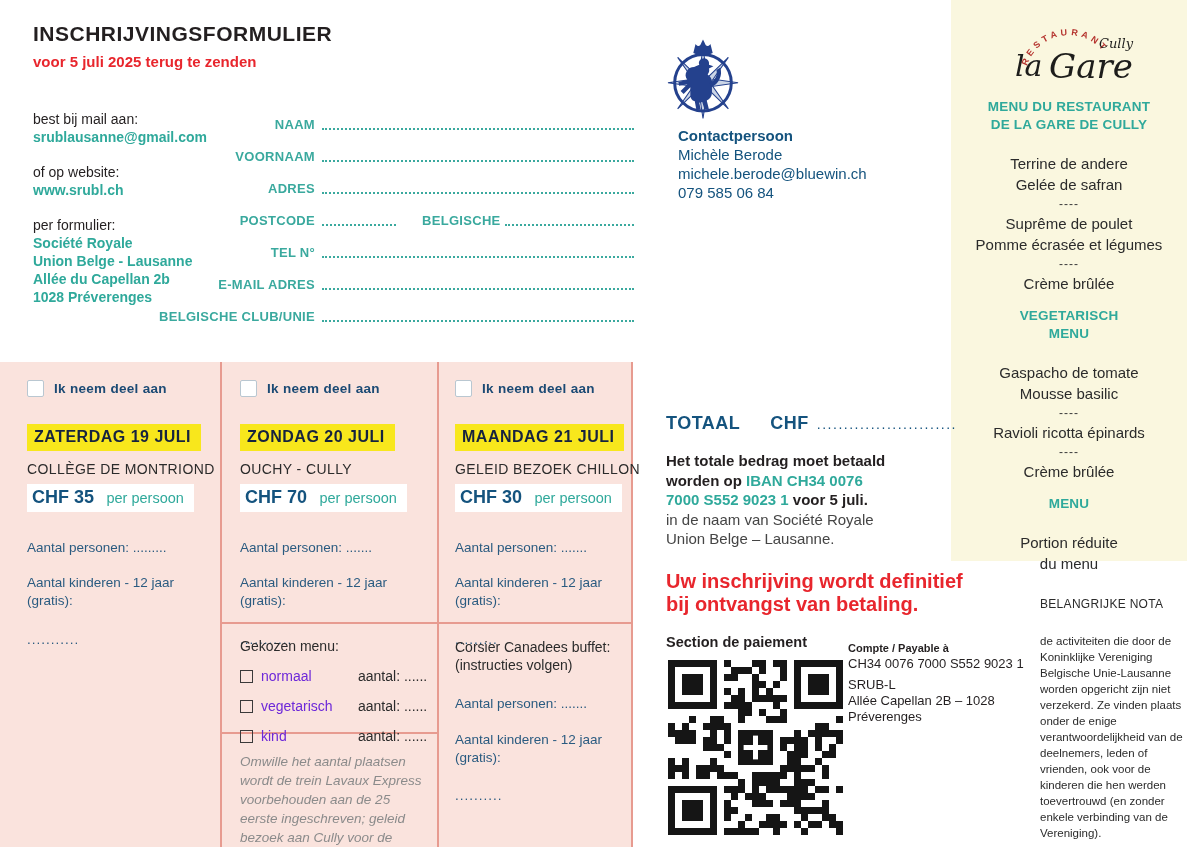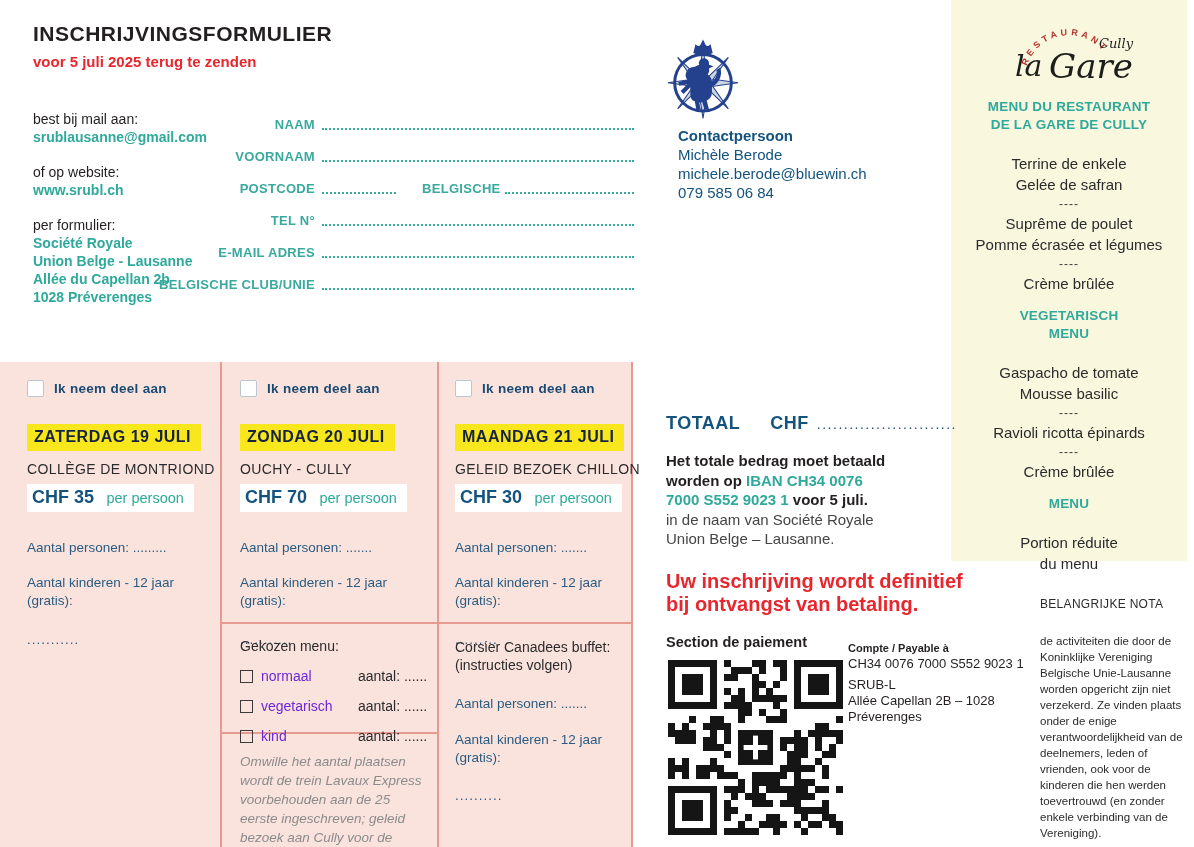--- a/index.html
+++ b/index.html
@@ -112,20 +112,24 @@
   <div class="fields">
     <div class="frow">
       <span class="flabel">NAAM</span>
       <span class="dotline"></span>
     </div>
     <div class="frow">
       <span class="flabel">VOORNAAM</span>
       <span class="dotline"></span>
     </div>
     <div class="frow">
+      <span class="flabel">ADRES</span>
+      <span class="dotline"></span>
+    </div>
+    <div class="frow">
       <span class="flabel">POSTCODE</span>
       <span class="dotline small"></span>
       <span class="glabel">BELGISCHE</span>
       <span class="dotline"></span>
     </div>
     <div class="frow">
       <span class="flabel">TEL N°</span>
       <span class="dotline"></span>
     </div>
     <div class="frow">
@@ -179,21 +183,21 @@
       </text>
       <text x="118" y="28" font-size="13" font-style="italic" fill="#1d1d1b" font-family="DejaVu Serif, Liberation Serif, serif">Cully</text>
       <text x="34" y="56" font-size="30" font-style="italic" fill="#1d1d1b" font-family="DejaVu Serif, Liberation Serif, serif">la</text>
       <text x="68" y="58" font-size="34" font-style="italic" fill="#1d1d1b" font-family="DejaVu Serif, Liberation Serif, serif">Gare</text>
     </svg>
     <div class="menu-head">
       <div>MENU DU RESTAURANT</div>
       <div>DE LA GARE DE CULLY</div>
     </div>
     <div class="menu-list">
-      <div class="mitem">Terrine de enkele</div>
+      <div class="mitem">Terrine de andere</div>
       <div class="mitem">Gelée de safran</div>
       <div class="mdash">----</div>
       <div class="mitem">Suprême de poulet</div>
       <div class="mitem">Pomme écrasée et légumes</div>
       <div class="mdash">----</div>
       <div class="mitem">Crème brûlée</div>
     </div>
     <div class="menu-head mid">
       <div>VEGETARISCH</div>
       <div>MENU</div>

